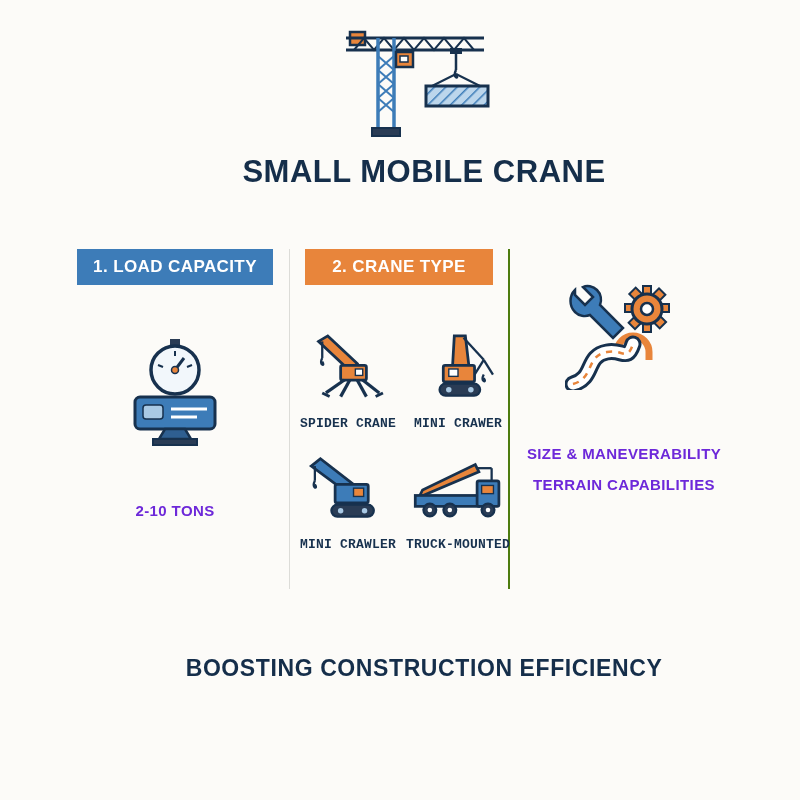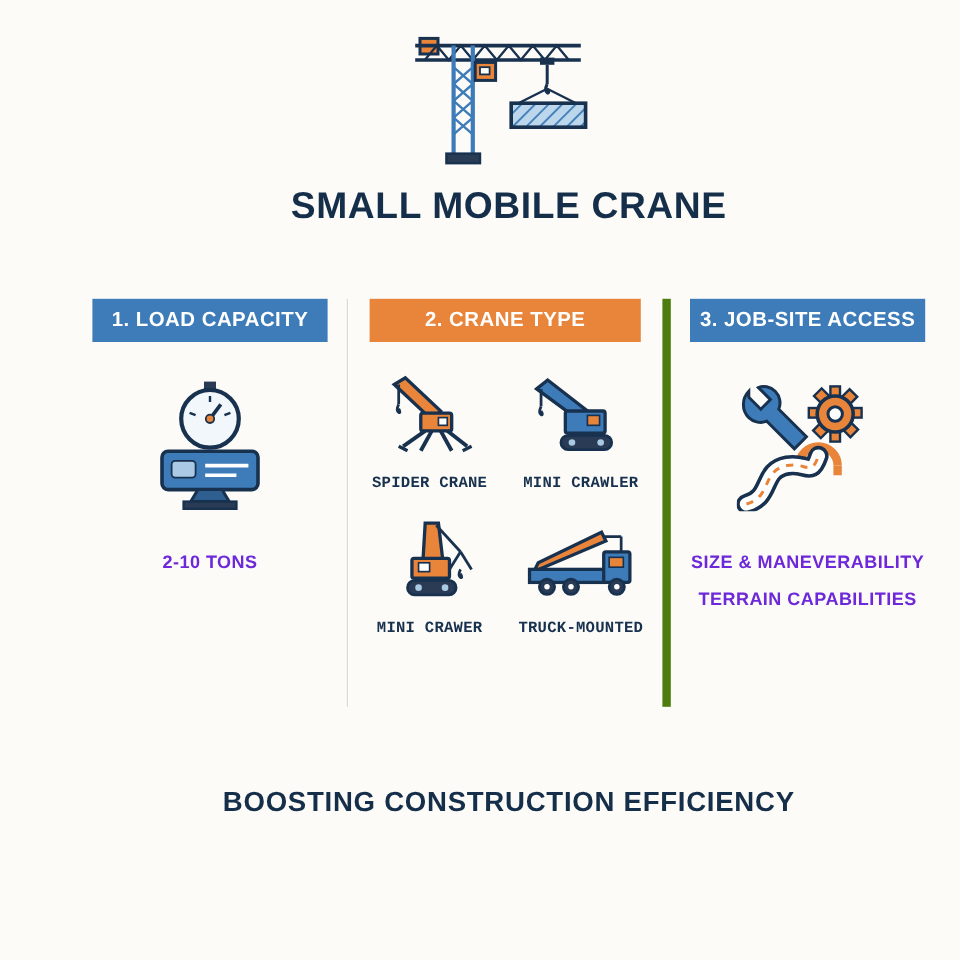--- a/index.html
+++ b/index.html
@@ -28,23 +28,23 @@
   }
 
   
   .columns {
     width: 726px;
     margin: 58px auto 0 auto;
     display: flex;
     align-items: stretch;
     min-height: 340px;
   }
-  .col { display: flex; flex-direction: column; align-items: center; }
+  .col { display: flex; flex-direction: column; align-items: center; gap: 21px; }
   .col-1 { width: 228px; }
-  .col-2 { width: 270px; border-left: 1px solid #dcdcd8; border-right: 7px solid #4d7c0f; text-align: right; }
+  .col-2 { width: 221px; border-left: 1px solid #dcdcd8; border-right: 2px solid #4d7c0f; text-align: right; }
   .col-3 { width: 228px; }
 
   .col-header {
     width: 86%;
     height: 36px;
     display: flex;
     align-items: center;
     justify-content: center;
     color: #ffffff;
     font-size: 17px;
@@ -189,49 +189,49 @@
               <line x1="22" y1="66" x2="30" y2="70" stroke="#17314e" stroke-width="3"></line>
               <line x1="80" y1="70" x2="88" y2="66" stroke="#17314e" stroke-width="3"></line>
             </svg>
           </div>
           <div class="crane-label">SPIDER CRANE</div>
         </div>
 
         <div class="crane-cell">
           <div class="icon-box">
             <svg width="92" height="74" viewBox="0 0 100 80">
-              <polygon points="10,14 20,6 56,34 48,42" fill="#3d7cb8" stroke="#17314e" stroke-width="3"></polygon>
-              <line x1="14" y1="14" x2="14" y2="30" stroke="#17314e" stroke-width="2.5"></line>
-              <path d="M14 30 C10 38 18 40 14 34" fill="none" stroke="#17314e" stroke-width="2.5"></path>
-              <rect x="36" y="34" width="36" height="20" rx="2" fill="#3d7cb8" stroke="#17314e" stroke-width="3"></rect>
-              <rect x="56" y="38" width="11" height="9" fill="#e8853b" stroke="#17314e" stroke-width="1.5"></rect>
-              <rect x="32" y="56" width="46" height="13" rx="6.5" fill="#2a3c55" stroke="#17314e" stroke-width="2.5"></rect>
-              <circle cx="42" cy="62.5" r="3" fill="#a9c9e4"></circle>
-              <circle cx="68" cy="62.5" r="3" fill="#a9c9e4"></circle>
-            </svg>
-          </div>
-          <div class="crane-label">MINI CRAWLER</div>
-        </div>
-
-        <div class="crane-cell">
-          <div class="icon-box">
-            <svg width="92" height="74" viewBox="0 0 100 80">
               <polygon points="46,4 58,4 62,38 44,38" fill="#e8853b" stroke="#17314e" stroke-width="3"></polygon>
               <line x1="56" y1="6" x2="78" y2="30" stroke="#17314e" stroke-width="2.5"></line>
               <line x1="78" y1="30" x2="68" y2="46" stroke="#17314e" stroke-width="2.5"></line>
               <line x1="78" y1="30" x2="88" y2="46" stroke="#17314e" stroke-width="2.5"></line>
               <path d="M78 46 C74 54 82 56 78 50" fill="none" stroke="#17314e" stroke-width="2.5"></path>
               <rect x="34" y="36" width="34" height="18" rx="2" fill="#e8853b" stroke="#17314e" stroke-width="3"></rect>
               <rect x="40" y="40" width="10" height="8" fill="#ffffff" stroke="#17314e" stroke-width="1.5"></rect>
               <rect x="30" y="56" width="44" height="13" rx="6.5" fill="#2a3c55" stroke="#17314e" stroke-width="2.5"></rect>
               <circle cx="40" cy="62.5" r="3" fill="#a9c9e4"></circle>
               <circle cx="64" cy="62.5" r="3" fill="#a9c9e4"></circle>
             </svg>
           </div>
           <div class="crane-label">MINI CRAWER</div>
+        </div>
+
+        <div class="crane-cell">
+          <div class="icon-box">
+            <svg width="92" height="74" viewBox="0 0 100 80">
+              <polygon points="10,14 20,6 56,34 48,42" fill="#3d7cb8" stroke="#17314e" stroke-width="3"></polygon>
+              <line x1="14" y1="14" x2="14" y2="30" stroke="#17314e" stroke-width="2.5"></line>
+              <path d="M14 30 C10 38 18 40 14 34" fill="none" stroke="#17314e" stroke-width="2.5"></path>
+              <rect x="36" y="34" width="36" height="20" rx="2" fill="#3d7cb8" stroke="#17314e" stroke-width="3"></rect>
+              <rect x="56" y="38" width="11" height="9" fill="#e8853b" stroke="#17314e" stroke-width="1.5"></rect>
+              <rect x="32" y="56" width="46" height="13" rx="6.5" fill="#2a3c55" stroke="#17314e" stroke-width="2.5"></rect>
+              <circle cx="42" cy="62.5" r="3" fill="#a9c9e4"></circle>
+              <circle cx="68" cy="62.5" r="3" fill="#a9c9e4"></circle>
+            </svg>
+          </div>
+          <div class="crane-label">MINI CRAWLER</div>
         </div>
 
         <div class="crane-cell">
           <div class="icon-box">
             <svg width="100" height="74" viewBox="0 0 110 80">
               <polygon points="12,48 16,40 74,12 78,20" fill="#e8853b" stroke="#17314e" stroke-width="3"></polygon>
               <line x1="76" y1="16" x2="92" y2="16" stroke="#17314e" stroke-width="2.5"></line>
               <line x1="92" y1="16" x2="92" y2="30" stroke="#17314e" stroke-width="2.5"></line>
               <path d="M92 30 C88 38 96 40 92 34" fill="none" stroke="#17314e" stroke-width="2.5"></path>
               <rect x="8" y="46" width="70" height="12" fill="#3d7cb8" stroke="#17314e" stroke-width="3"></rect>
@@ -245,21 +245,20 @@
               <circle cx="88" cy="62" r="2.5" fill="#ffffff"></circle>
             </svg>
           </div>
           <div class="crane-label">TRUCK-MOUNTED</div>
         </div>
 
       </div>
     </div>
 
     <div class="col col-3">
-      <div class="col-header blue">3. JOB-SITE ACCESS</div>
       <div class="big-icon-wrap">
         <svg width="118" height="108" viewBox="0 0 118 108">
 
           <g>
             <g fill="#e8853b" stroke="#17314e" stroke-width="2">
               <rect x="78" y="4" width="8" height="10"></rect>
               <rect x="78" y="40" width="8" height="10"></rect>
               <rect x="60" y="22" width="10" height="8"></rect>
               <rect x="94" y="22" width="10" height="8"></rect>
               <rect x="66" y="8" width="9" height="9" transform="rotate(-45 70 12)"></rect>

